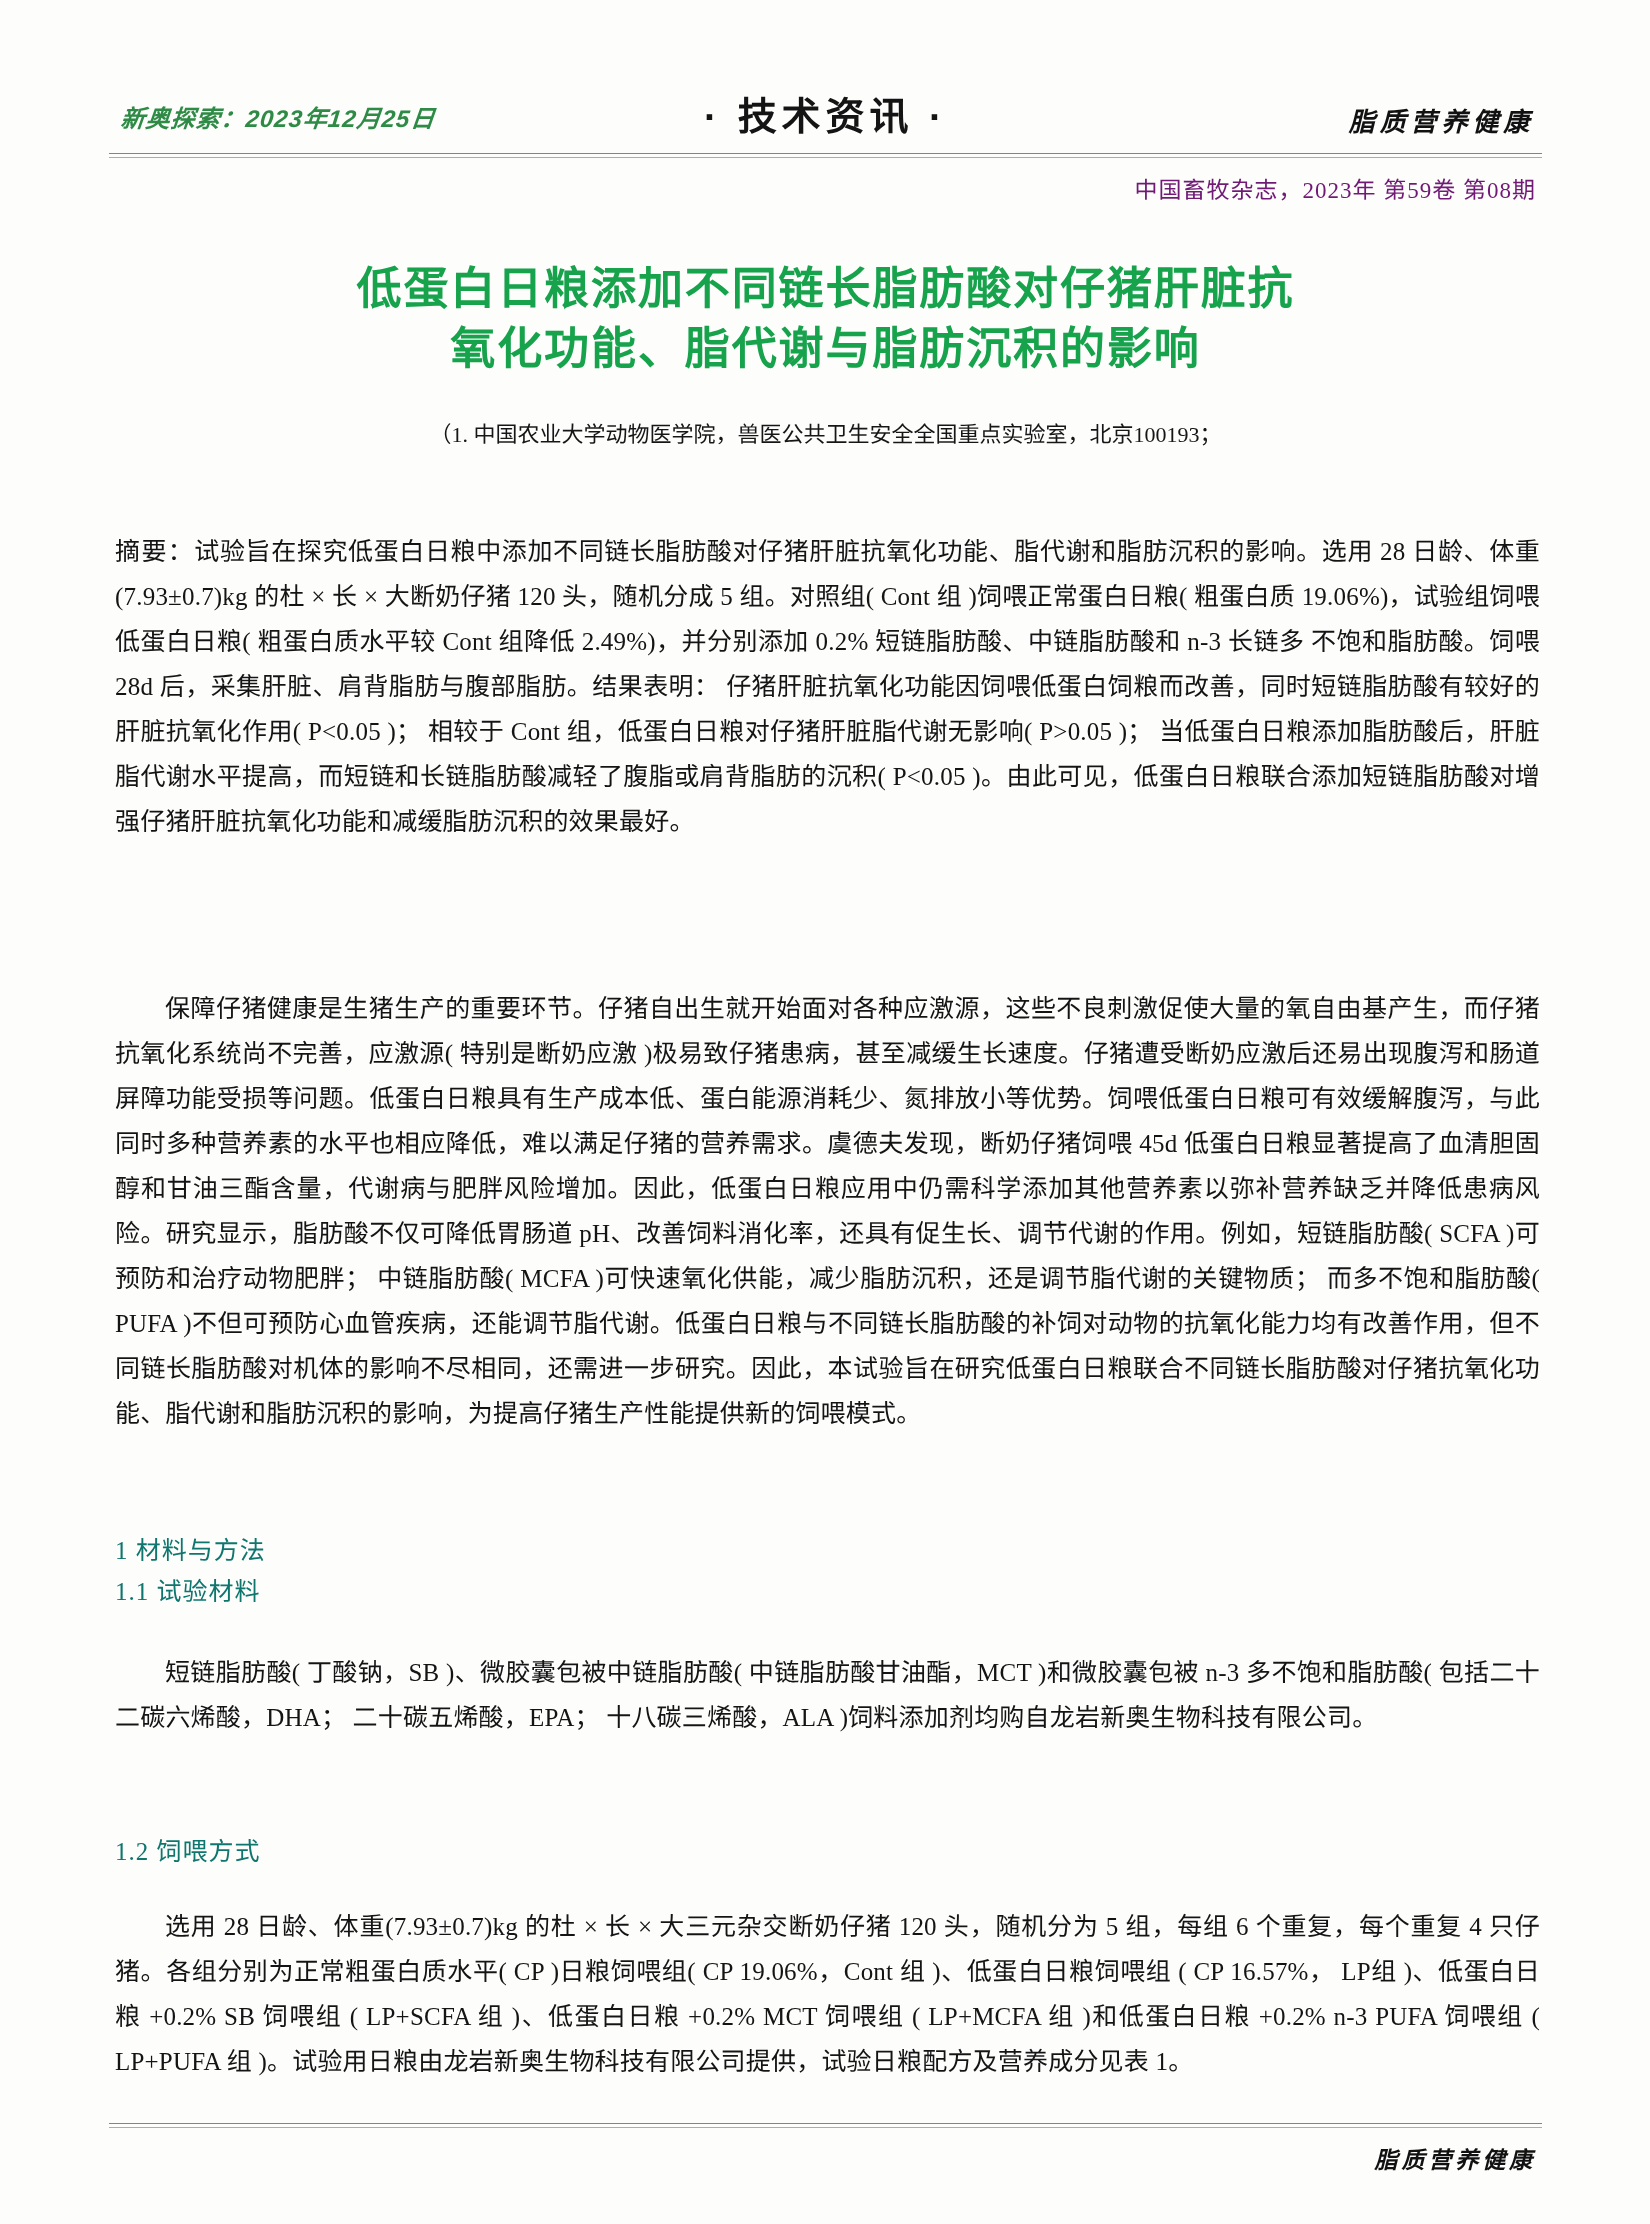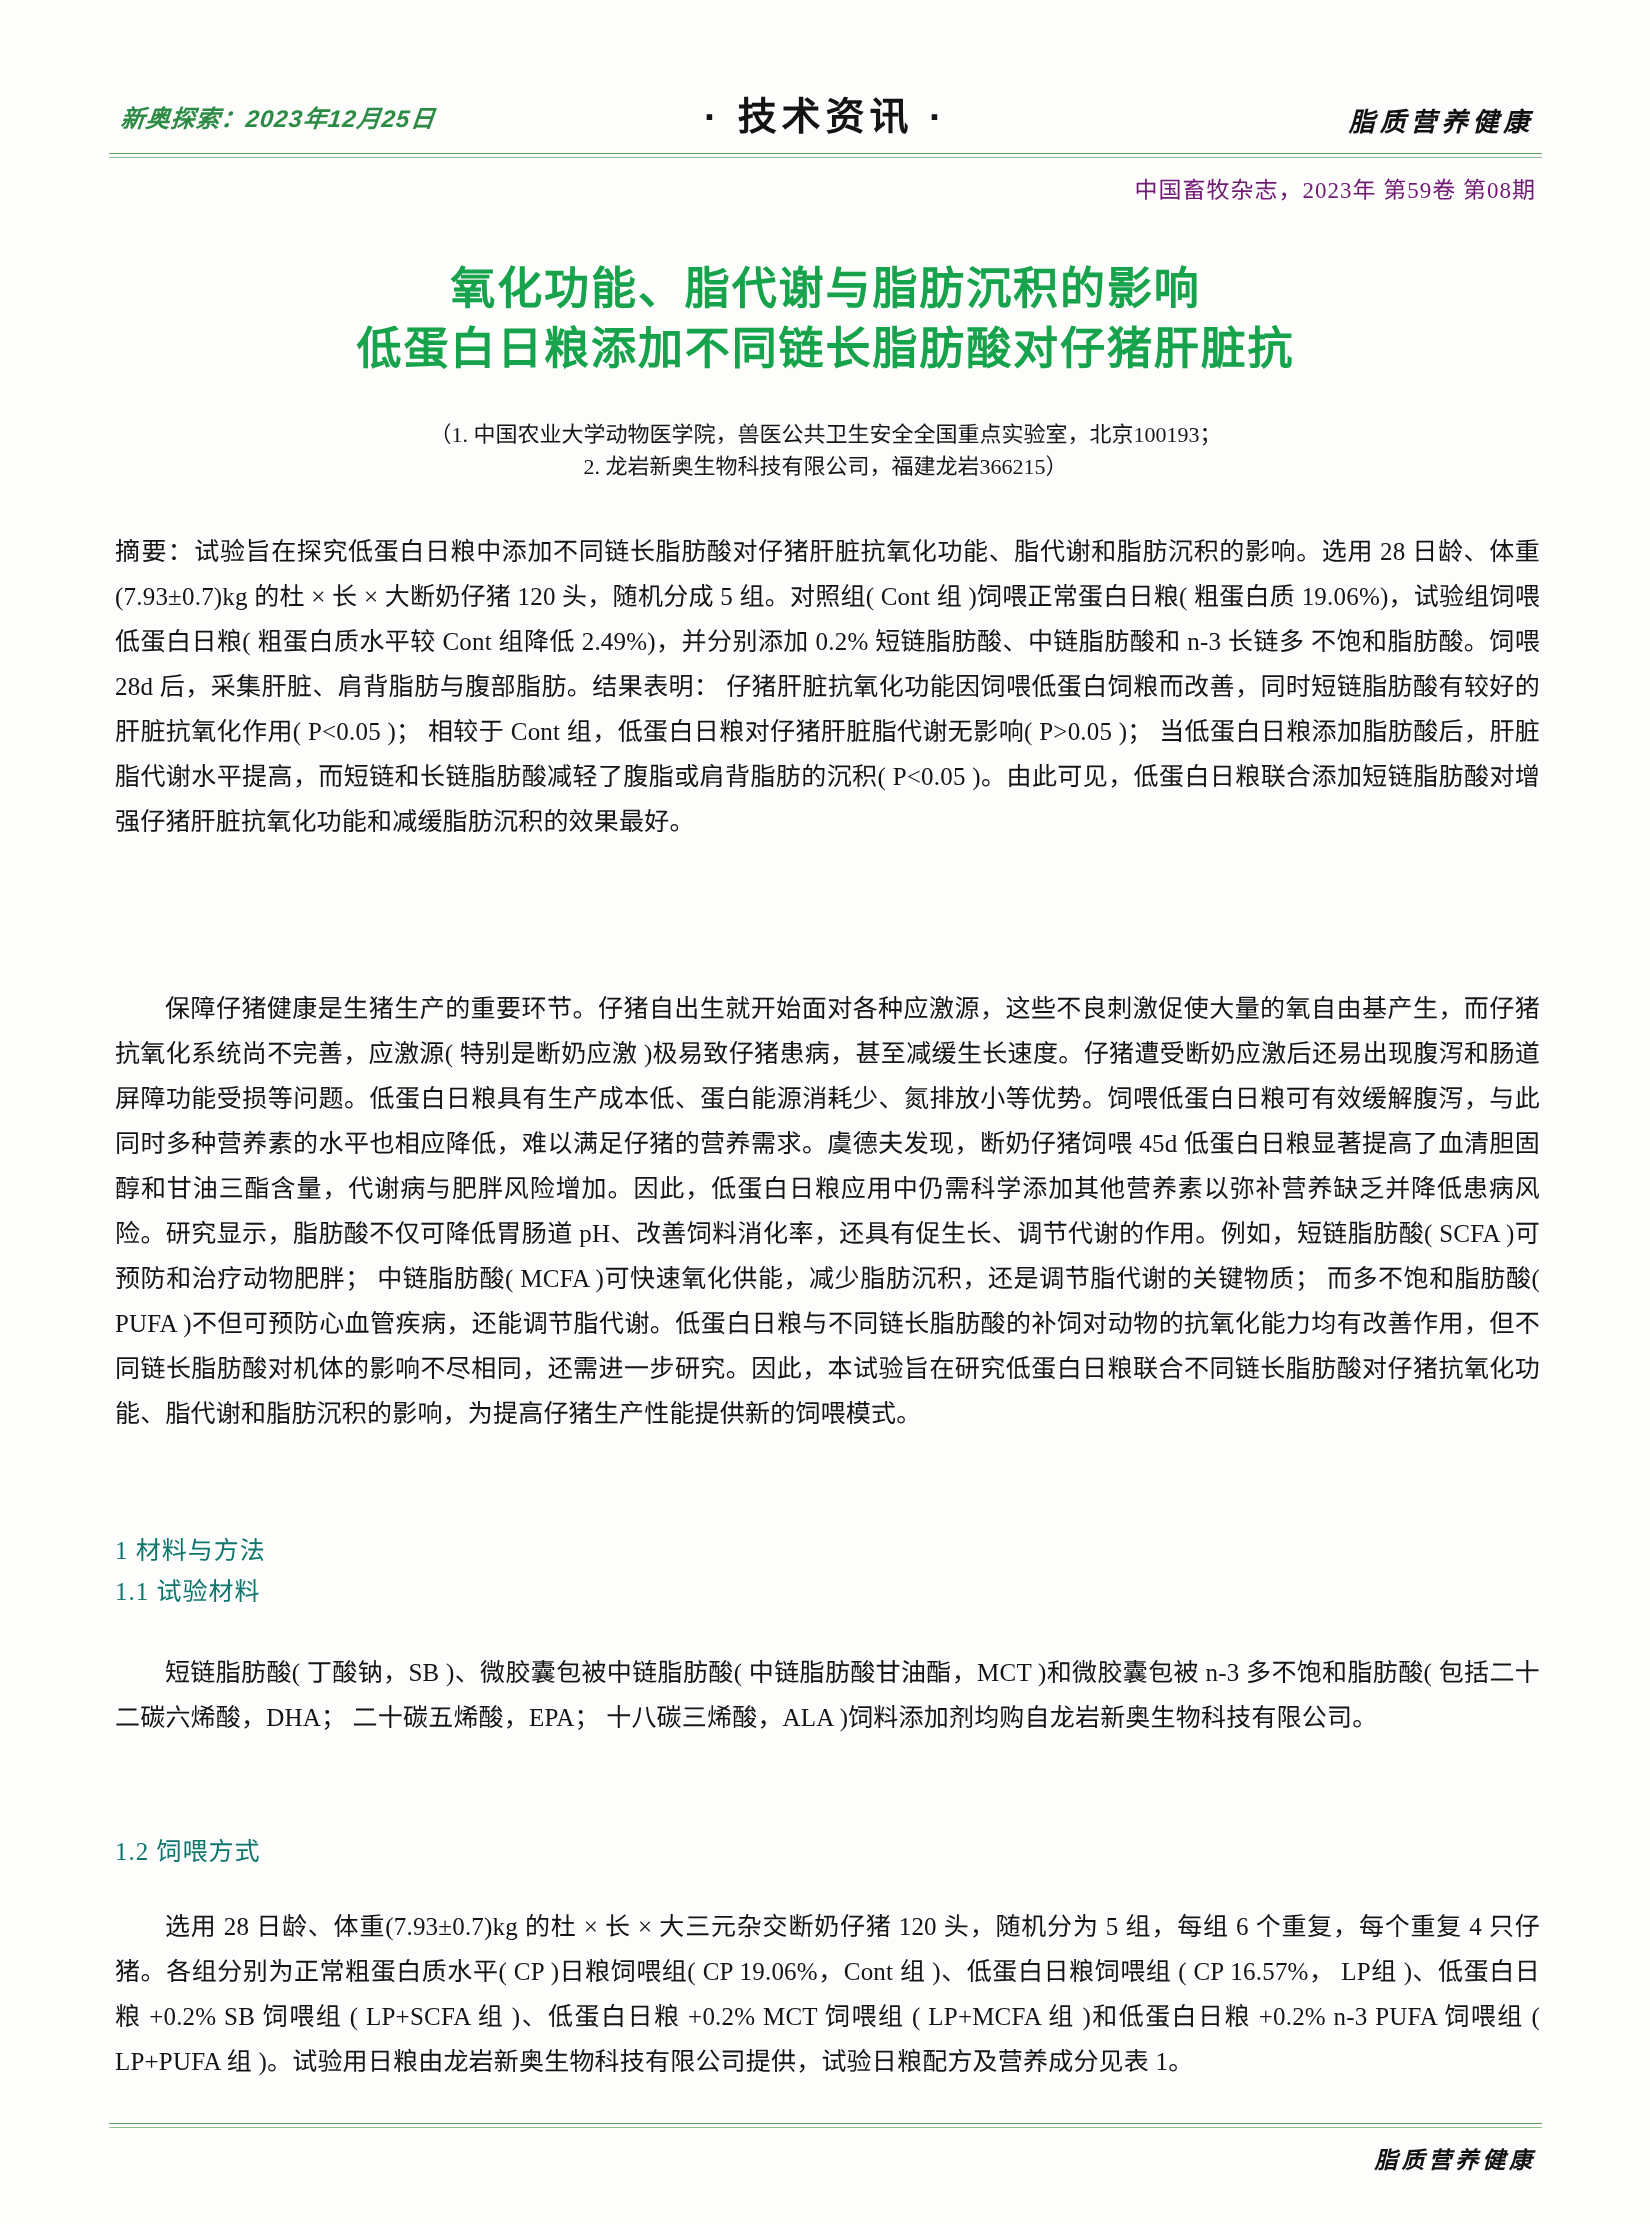--- a/index.html
+++ b/index.html
@@ -205,27 +205,26 @@
   <div class="running-head">
     <div class="rh-left">新奥探索：2023年12月25日</div>
     <div class="rh-center">· 技术资讯 ·</div>
     <div class="rh-right">脂质营养健康</div>
   </div>
   <div class="rule-top"></div>
 
   <div class="journal-line">中国畜牧杂志，2023年 第59卷 第08期</div>
 
   <h1 class="doc-title">
+    <span class="tline">低蛋白日粮添加不同链长脂肪酸对仔猪肝脏抗</span>
     <span class="tline">氧化功能、脂代谢与脂肪沉积的影响</span>
-    <span class="tline">低蛋白日粮添加不同链长脂肪酸对仔猪肝脏抗</span>
   </h1>
 
   <div class="affil">
     <div>（1. 中国农业大学动物医学院，兽医公共卫生安全全国重点实验室，北京100193；</div>
-    <div>2. 龙岩新奥生物科技有限公司，福建龙岩366215）</div>
   </div>
 
   <div class="col abstract">
     <p class="just"><span class="lbl">摘要：</span><span>试验旨在探究低蛋白日粮中添加不同链长脂肪酸对仔猪肝脏抗氧化功能、脂代谢和脂肪沉积的影响。选用 28 日龄、体重(7.93±0.7)kg 的杜 × 长 × 大断奶仔猪 120 头，随机分成 5 组。对照组( Cont 组 )饲喂正常蛋白日粮( 粗蛋白质 19.06%)，试验组饲喂低蛋白日粮( 粗蛋白质水平较 Cont 组降低 2.49%)，并分别添加 0.2% 短链脂肪酸、中链脂肪酸和 n-3 长链多 不饱和脂肪酸。饲喂 28d 后，采集肝脏、肩背脂肪与腹部脂肪。结果表明： 仔猪肝脏抗氧化功能因饲喂低蛋白饲粮而改善，同时短链脂肪酸有较好的肝脏抗氧化作用( P&lt;0.05 )； 相较于 Cont 组，低蛋白日粮对仔猪肝脏脂代谢无影响( P&gt;0.05 )； 当低蛋白日粮添加脂肪酸后，肝脏脂代谢水平提高，而短链和长链脂肪酸减轻了腹脂或肩背脂肪的沉积( P&lt;0.05 )。由此可见，低蛋白日粮联合添加短链脂肪酸对增强仔猪肝脏抗氧化功能和减缓脂肪沉积的效果最好。</span></p>
   </div>
 
 
   <div class="col para-intro">
     <p class="just indent">保障仔猪健康是生猪生产的重要环节。仔猪自出生就开始面对各种应激源，这些不良刺激促使大量的氧自由基产生，而仔猪抗氧化系统尚不完善，应激源( 特别是断奶应激 )极易致仔猪患病，甚至减缓生长速度。仔猪遭受断奶应激后还易出现腹泻和肠道屏障功能受损等问题。低蛋白日粮具有生产成本低、蛋白能源消耗少、氮排放小等优势。饲喂低蛋白日粮可有效缓解腹泻，与此同时多种营养素的水平也相应降低，难以满足仔猪的营养需求。虞德夫发现，断奶仔猪饲喂 45d 低蛋白日粮显著提高了血清胆固醇和甘油三酯含量，代谢病与肥胖风险增加。因此，低蛋白日粮应用中仍需科学添加其他营养素以弥补营养缺乏并降低患病风险。研究显示，脂肪酸不仅可降低胃肠道 pH、改善饲料消化率，还具有促生长、调节代谢的作用。例如，短链脂肪酸( SCFA )可预防和治疗动物肥胖； 中链脂肪酸( MCFA )可快速氧化供能，减少脂肪沉积，还是调节脂代谢的关键物质； 而多不饱和脂肪酸( PUFA )不但可预防心血管疾病，还能调节脂代谢。低蛋白日粮与不同链长脂肪酸的补饲对动物的抗氧化能力均有改善作用，但不同链长脂肪酸对机体的影响不尽相同，还需进一步研究。因此，本试验旨在研究低蛋白日粮联合不同链长脂肪酸对仔猪抗氧化功能、脂代谢和脂肪沉积的影响，为提高仔猪生产性能提供新的饲喂模式。</p>
   </div>

